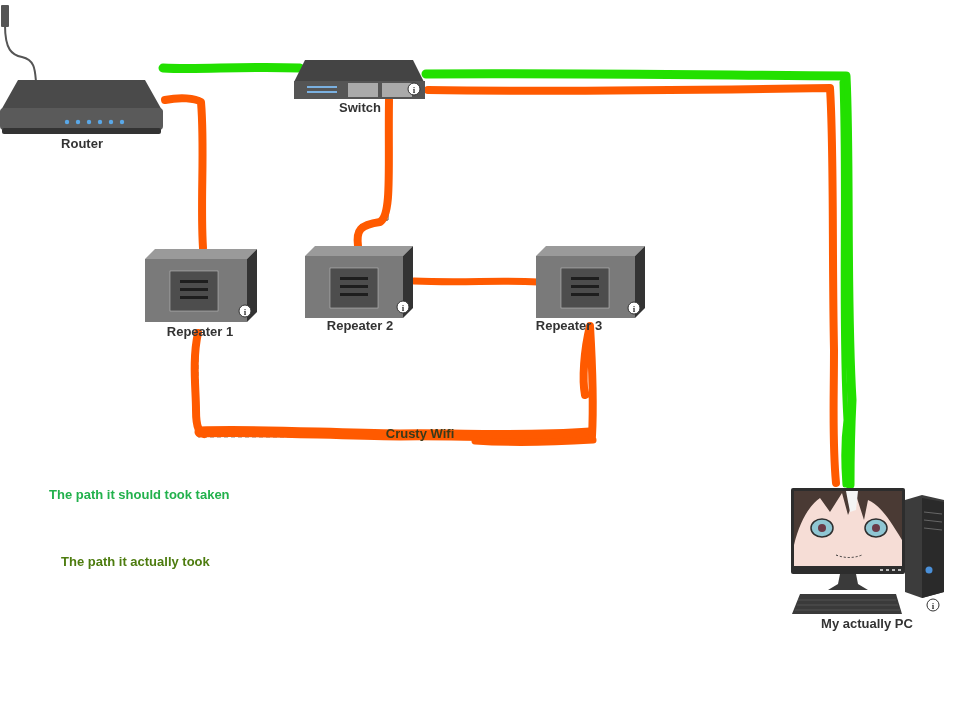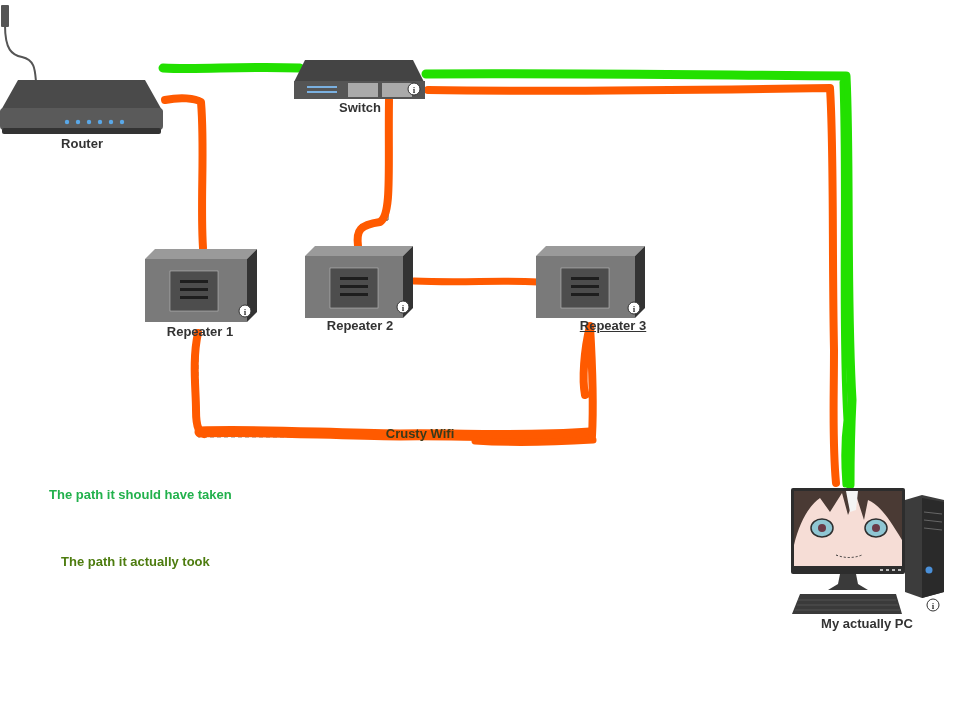--- a/index.html
+++ b/index.html
@@ -157,18 +157,18 @@
       <circle cx="933" cy="605" r="6" fill="#fff" stroke="#333"></circle>
       <text x="933" y="609" font-size="9" font-weight="bold" text-anchor="middle" fill="#333" font-family="Liberation Serif, serif">i</text>
     </g>
   </g>
 </svg>
 
 <div class="label" style="left:82px;top:136px;">Router</div>
 <div class="label" style="left:360px;top:100px;">Switch</div>
 <div class="label" style="left:200px;top:324px;">Repeater 1</div>
 <div class="label" style="left:360px;top:318px;">Repeater 2</div>
-<div class="label" style="left:613px;top:318px;text-decoration:underline;">Repeater 3</div>
+<div class="label" style="left:569px;top:318px;">Repeater 3</div>
 <div class="label" style="left:867px;top:616px;">My actually PC</div>
 <div class="label" style="left:420px;top:426px;color:#3a3a1a;">Crusty Wifi</div>
 
-<div class="legend" style="left:49px;top:487px;color:#22b14c;">The path it should have taken</div>
+<div class="legend" style="left:49px;top:487px;color:#22b14c;">The path it should took taken</div>
 <div class="legend" style="left:61px;top:554px;color:#4d7c0f;">The path it actually took</div>
 
 </body></html>

